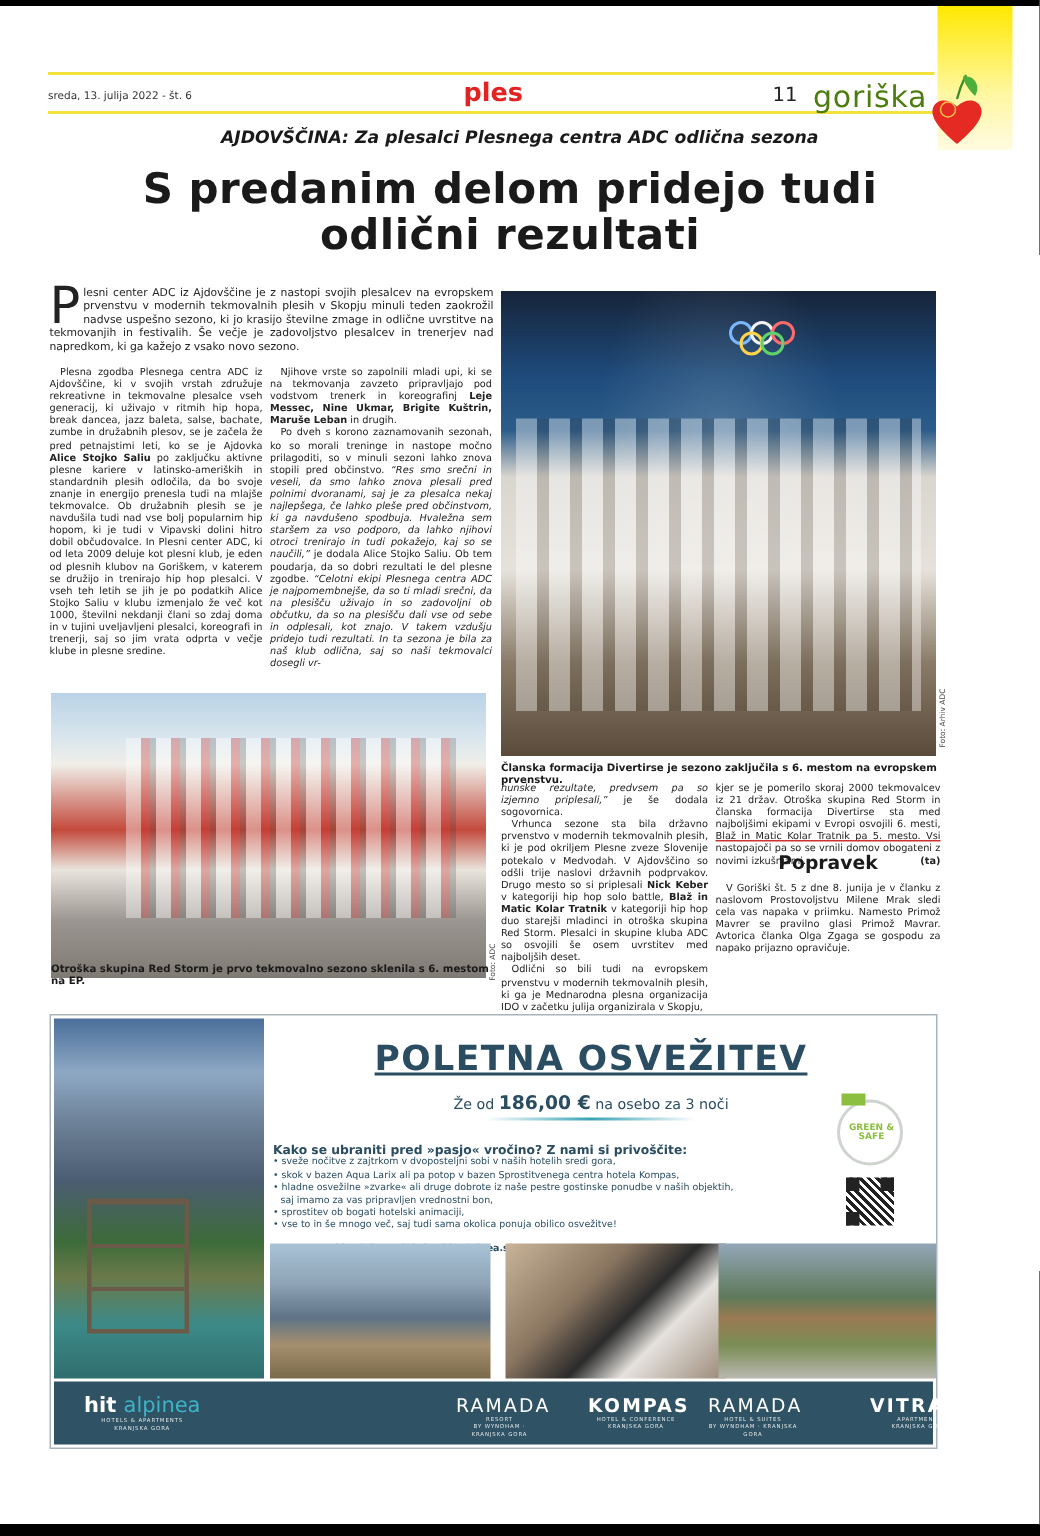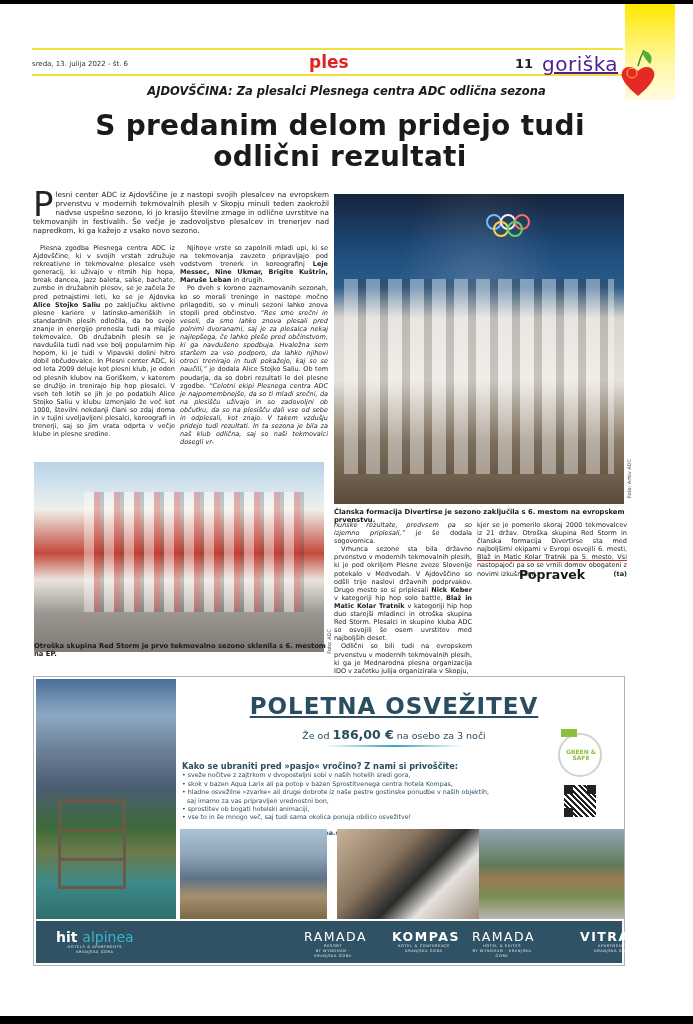--- a/index.html
+++ b/index.html
@@ -5,22 +5,22 @@
   * { box-sizing: border-box; margin: 0; padding: 0; }
   html, body { width: 693px; height: 1024px; background: #000; overflow: hidden; }
   body { font-family: "DejaVu Sans", sans-serif; position: relative; }
   .page { position: absolute; left: 0; top: 4px; width: 693px; height: 1012px; background: #fff; overflow: hidden; }
   .yellow-tab { position: absolute; right: 18px; top: 0; width: 50px; height: 96px;
     background: linear-gradient(#ffe800, #fff7a0 60%, #fffbe0); }
   .header-line { position: absolute; left: 32px; right: 70px; height: 2px; background: #f3e23c; }
   .header { position: absolute; left: 32px; top: 48px; width: 592px; height: 24px; }
   .date { position: absolute; left: 0; top: 8px; font-size: 7px; color: #333; }
   .section { position: absolute; left: 277px; top: 0; font-size: 17px; font-weight: bold; color: #e32222; }
-  .pagenum { position: absolute; left: 483px; top: 4px; font-size: 13px; font-weight: bold; color: #222; }
-  .brand { position: absolute; left: 510px; top: 0; font-size: 20px; color: #4c1d95; letter-spacing: 0.5px; text-decoration: underline; }
+  .pagenum { position: absolute; left: 483px; top: 4px; font-size: 13px; font-weight: normal; color: #222; }
+  .brand { position: absolute; left: 510px; top: 0; font-size: 20px; color: #4d7c0f; letter-spacing: 0.5px; }
   .cherry { position: absolute; left: 620px; top: 44px; width: 36px; height: 50px; }
   .kicker { position: absolute; left: 0; width: 693px; top: 80px; text-align: center; font-size: 11.5px; font-weight: bold; font-style: italic; color: #1a1a1a; }
   .headline { position: absolute; left: 40px; width: 600px; top: 106px; text-align: center; font-family: "DejaVu Sans", sans-serif; font-weight: 900; font-size: 28px; line-height: 31px; color: #1a1a1a; letter-spacing: 0.3px; }
   .lead { position: absolute; left: 33px; top: 187px; width: 296px; font-size: 7.2px; line-height: 8.9px; color: #222; text-align: justify; }
   .lead .drop { float: left; font-size: 34px; line-height: 26px; margin: 0 2px 0 0; font-weight: normal; }
   .col { position: absolute; font-size: 6.5px; line-height: 8.1px; color: #222; text-align: justify; }
   .col p { text-indent: 7px; }
   .col b { font-weight: bold; }
   .col i { font-style: italic; }
   .photo { position: absolute; overflow: hidden; }
@@ -138,20 +138,23 @@
     <p><span>Vrhunca sezone sta bila državno prvenstvo v modernih tekmovalnih plesih, ki je pod okriljem Plesne zveze Slovenije potekalo v Medvodah. V Ajdovščino so odšli trije naslovi državnih podprvakov. Drugo mesto so si priplesali </span><b>Nick Keber</b><span> v kategoriji hip hop solo battle, </span><b>Blaž in Matic Kolar Tratnik</b><span> v kategoriji hip hop duo starejši mladinci in otroška skupina Red Storm. Plesalci in skupine kluba ADC so osvojili še osem uvrstitev med najboljših deset.</span></p>
     <p>Odlični so bili tudi na evropskem prvenstvu v modernih tekmovalnih plesih, ki ga je Mednarodna plesna organizacija IDO v začetku julija organizirala v Skopju,</p>
   </div>
 
   <div class="col" style="left:477px; top:517px; width:150px;">
     <p style="text-indent:0"><span>kjer se je pomerilo skoraj 2000 tekmovalcev iz 21 držav. Otroška skupina Red Storm in članska formacija Divertirse sta med najboljšimi ekipami v Evropi osvojili 6. mesti, Blaž in Matic Kolar Tratnik pa 5. mesto. Vsi nastopajoči pa so se vrnili domov obogateni z novimi izkušnjami.</span> <b style="float:right">(ta)</b></p>
   </div>
 
   <div class="rule-red" style="left:477px; top:556px; width:150px;"></div>
   <div class="popravek-title">Popravek</div>
+  <div class="col" style="left:477px; top:584px; width:150px;">
+    <p>V Goriški št. 5 z dne 8. junija je v članku z naslovom Prostovoljstvu Milene Mrak sledi cela vas napaka v priimku. Namesto Primož Mavrer se pravilno glasi Primož Mavrar. Avtorica članka Olga Zgaga se gospodu za napako prijazno opravičuje.</p>
+  </div>
 
   <div class="ad">
     <div class="ad-photo-lake">
       <div class="tower"></div>
     </div>
     <div class="ad-title">POLETNA OSVEŽITEV</div>
     <div class="ad-price">
       <span>Že od</span>
       <b>186,00 €</b>
       <span>na osebo za 3 noči</span>

